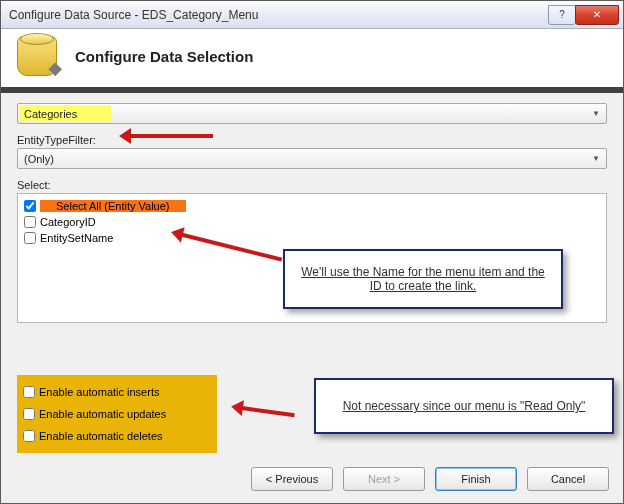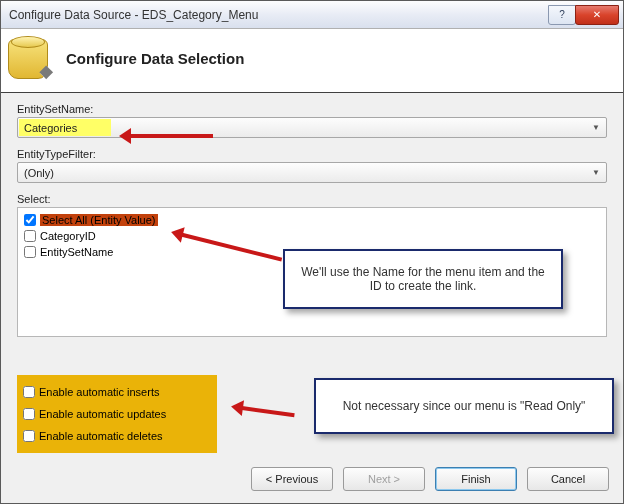--- a/index.html
+++ b/index.html
@@ -31,22 +31,22 @@
     font-size: 10px; text-align: center; line-height: 18px;
     color: #30405c;
   }
   .tbtn.close {
     background: linear-gradient(to bottom,#e67b6f,#d9432b 50%,#c1301a);
     color: #fff; border-color: #8b2214; width: 44px;
   }
   .content { position: absolute; top: 28px; left: 0; right: 0; bottom: 0; }
   .header {
     display: flex; align-items: center;
-    padding: 6px 16px 10px 7px;
-    border-bottom: 1px solid #404040;
+    padding: 6px 16px 10px 16px;
+    border-bottom: 6px solid #404040;
     background: #fff;
     height: 64px;
   }
   .db-icon {
     width: 40px; height: 40px;
     background: linear-gradient(to bottom,#f7e27b,#e1b732);
     border: 1px solid #b08b1a;
     border-radius: 6px 6px 10px 10px;
     position: relative; margin-right: 18px;
   }
@@ -78,35 +78,35 @@
   }
   .dd-categories span { position: relative; z-index: 1; }
 
   .select-box {
     border: 1px solid #b7b7b7; background: #fff;
     height: 130px; width: 100%;
     font-size: 11px; padding: 4px 6px;
   }
   .sb-row { display: flex; align-items: center; gap: 4px; height: 16px; }
   .sb-row input[type=checkbox] { width: 12px; height: 12px; margin: 0; }
-  .sb-row.sel .lbl { background: #c2410c; padding: 0 2px; }
+  .sb-row.sel .lbl { background: #f97316; padding: 0 16px; }
 
   .enable-block {
     position: absolute; left: 16px; bottom: 50px;
     background: #eab308; padding: 6px 8px 6px 6px;
     width: 200px;
   }
   .enable-block .sb-row { height: 22px; font-size: 11px; }
 
   .callout {
     position: absolute;
     background: #fff; border: 2px solid #1a2a6c;
     box-shadow: 4px 4px 6px rgba(0,0,0,0.35);
     font-size: 12px; color: #333;
-    padding: 14px 16px; text-align: center;
+    padding: 14px 16px; text-align: center; text-decoration: underline;
   }
   .cb1 { left: 282px; top: 156px; width: 280px; }
   .cb2 { left: 313px; top: 285px; width: 300px; height: 56px; display:flex;align-items:center;justify-content:center; }
 
   .arrow-ann {
     position: absolute; height: 4px; background: #c81818;
   }
   .arrow-ann::before {
     content: ""; position: absolute; left: -12px; top: -6px;
     border: 8px solid transparent; border-right: 12px solid #c81818;
@@ -147,21 +147,20 @@
   </div>
 
   <div class="content">
     <div class="header">
       <div class="db-icon"></div>
       <h1>Configure Data Selection</h1>
     </div>
 
     <div class="body">
 
-      <div class="field-label">EntitySetName:</div>
       <div class="dropdown dd-categories">
         <div class="inner-hl"></div>
         <span>Categories</span>
         <span class="arrow">▼</span>
       </div>
       <div class="gap"></div>
 
       <div class="field-label">EntityTypeFilter:</div>
       <div class="dropdown">
         <span>(Only)</span>

